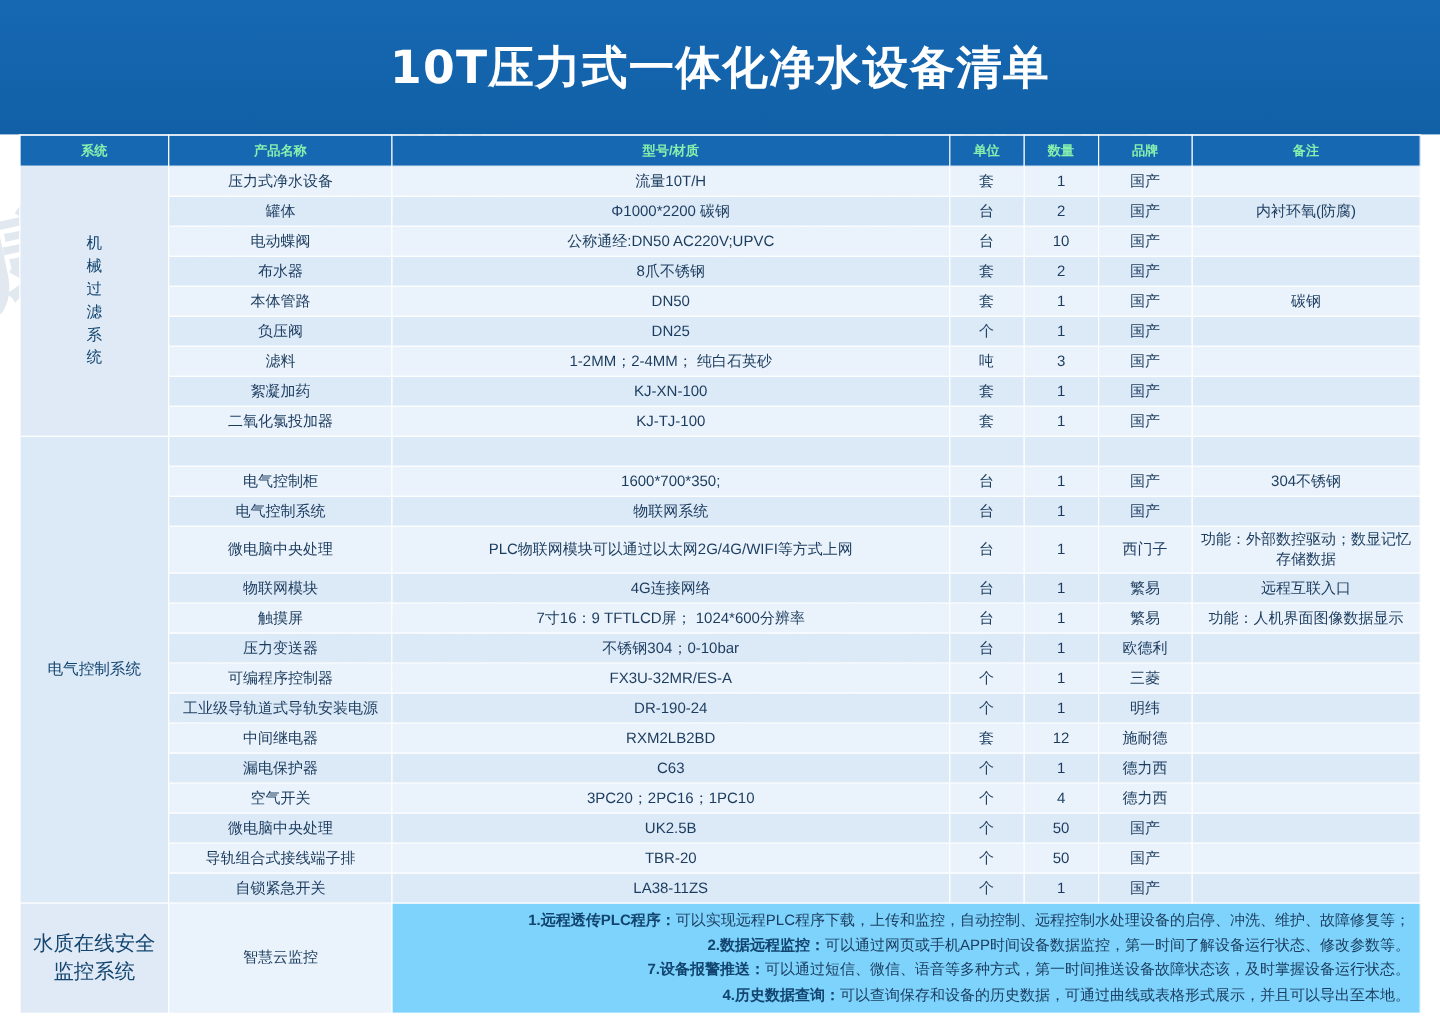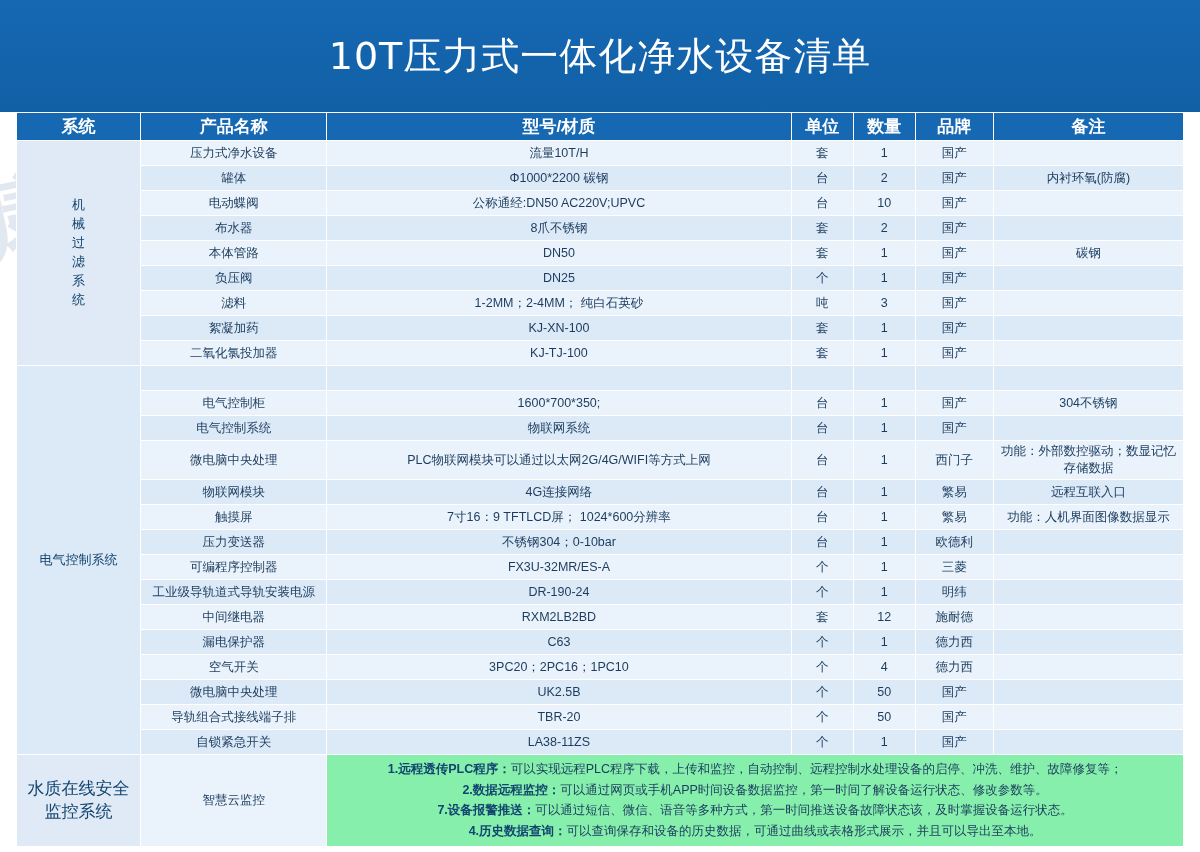--- a/index.html
+++ b/index.html
@@ -45,21 +45,21 @@
     display: flex;
     align-items: center;
     justify-content: center;
     z-index: 6;
   }
   .title-bar h1 {
     margin: 0;
     color: #ffffff;
     font-family: "DejaVu Sans", sans-serif;
     font-size: 38px;
-    font-weight: normal;
+    font-weight: bold;
     letter-spacing: 1px;
     text-align: center;
   }
   
   .table-wrap {
     position: relative;
     z-index: 6;
     padding: 0 16px;
   }
   table {
@@ -71,48 +71,48 @@
   }
   th, td {
     border: 1px solid #ffffff;
     text-align: center;
     vertical-align: middle;
     padding: 2px 3px;
     height: 25px;
   }
   thead th {
     background: #1668b3;
-    color: #ffffff;
+    color: #86efac;
     font-weight: bold;
-    font-size: 17px;
+    font-size: 11px;
     height: 26px;
     border: 1px solid #ffffff;
   }
   tbody td {
     background: #eaf2fb;
   }
   tbody tr.alt td {
     background: #dce9f7;
   }
   td.sys {
     background: #dfeaf6;
     font-weight: normal;
     color: #13456f;
     font-size: 17px;
   }
   td.sys-vertical {
     line-height: 1.45;
     font-size: 13px;
   }
   td.notes {
-    text-align: center;
+    text-align: right;
     padding: 4px 8px;
     line-height: 1.65;
     font-size: 12.5px;
-    background: #86efac;
+    background: #7dd3fc;
   }
   td.notes b { color: #12456f; }
   .colw-sys { width: 124px; }
   .colw-name { width: 186px; }
   .colw-model { width: 464px; }
   .colw-unit { width: 62px; }
   .colw-qty { width: 62px; }
   .colw-brand { width: 78px; }
   .colw-remark { width: 190px; }
 </style>

